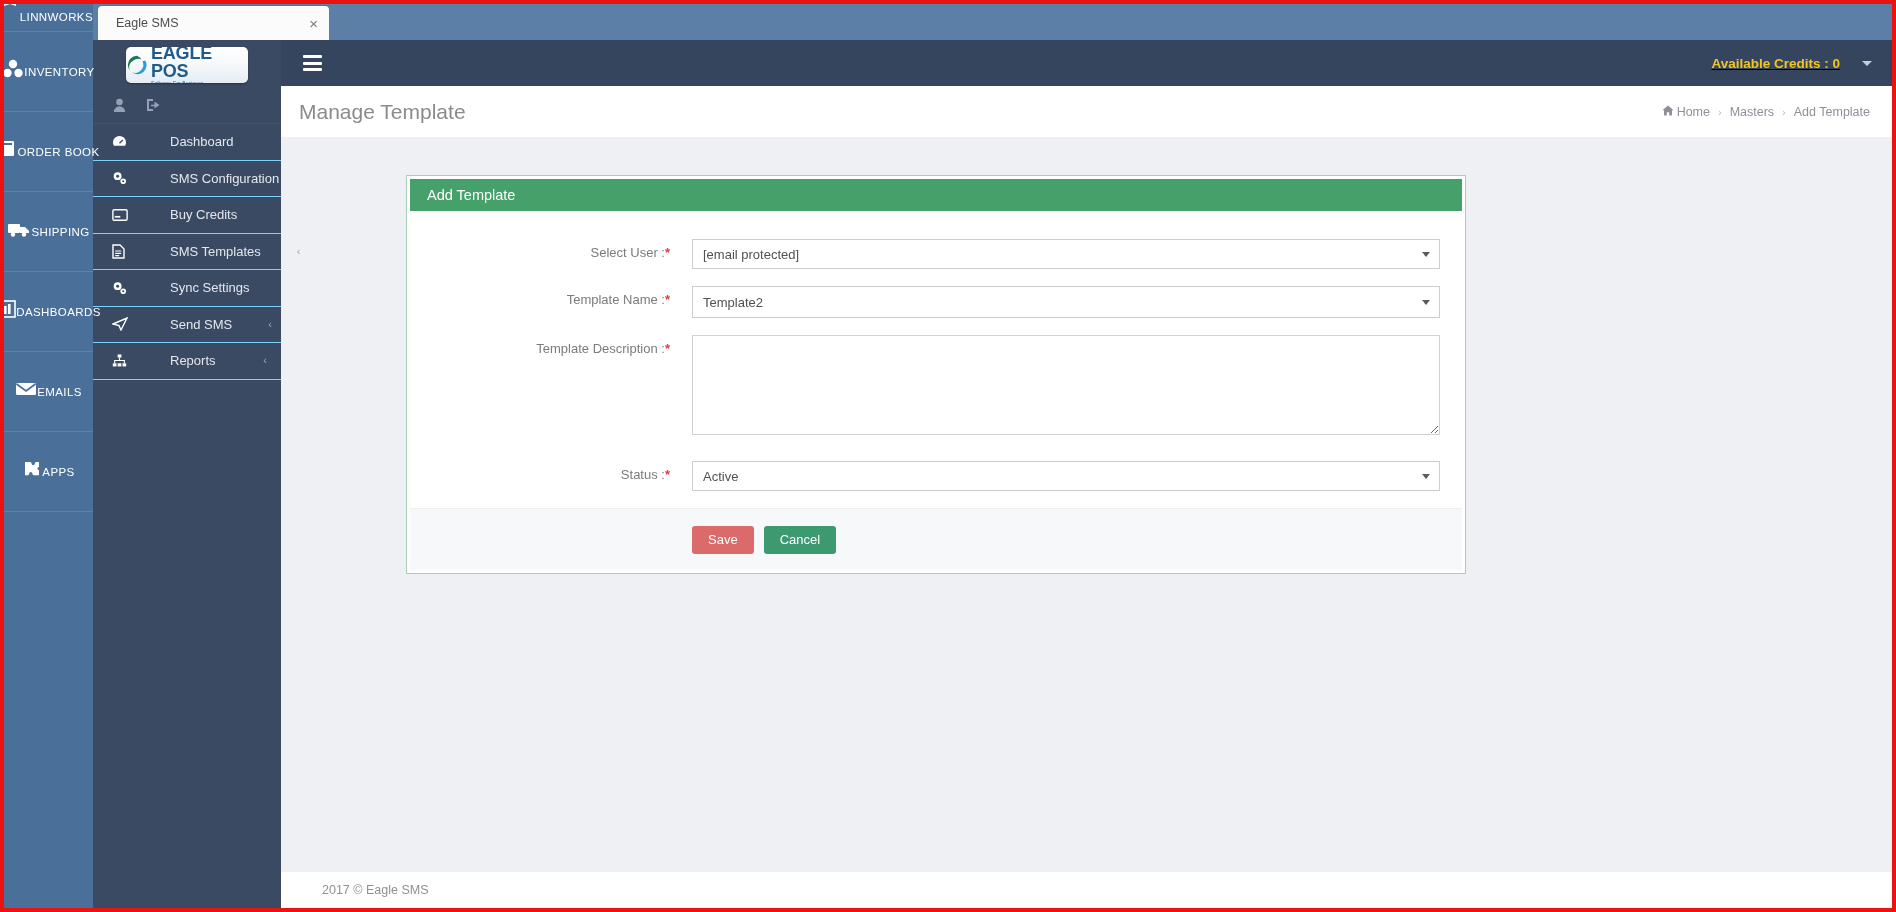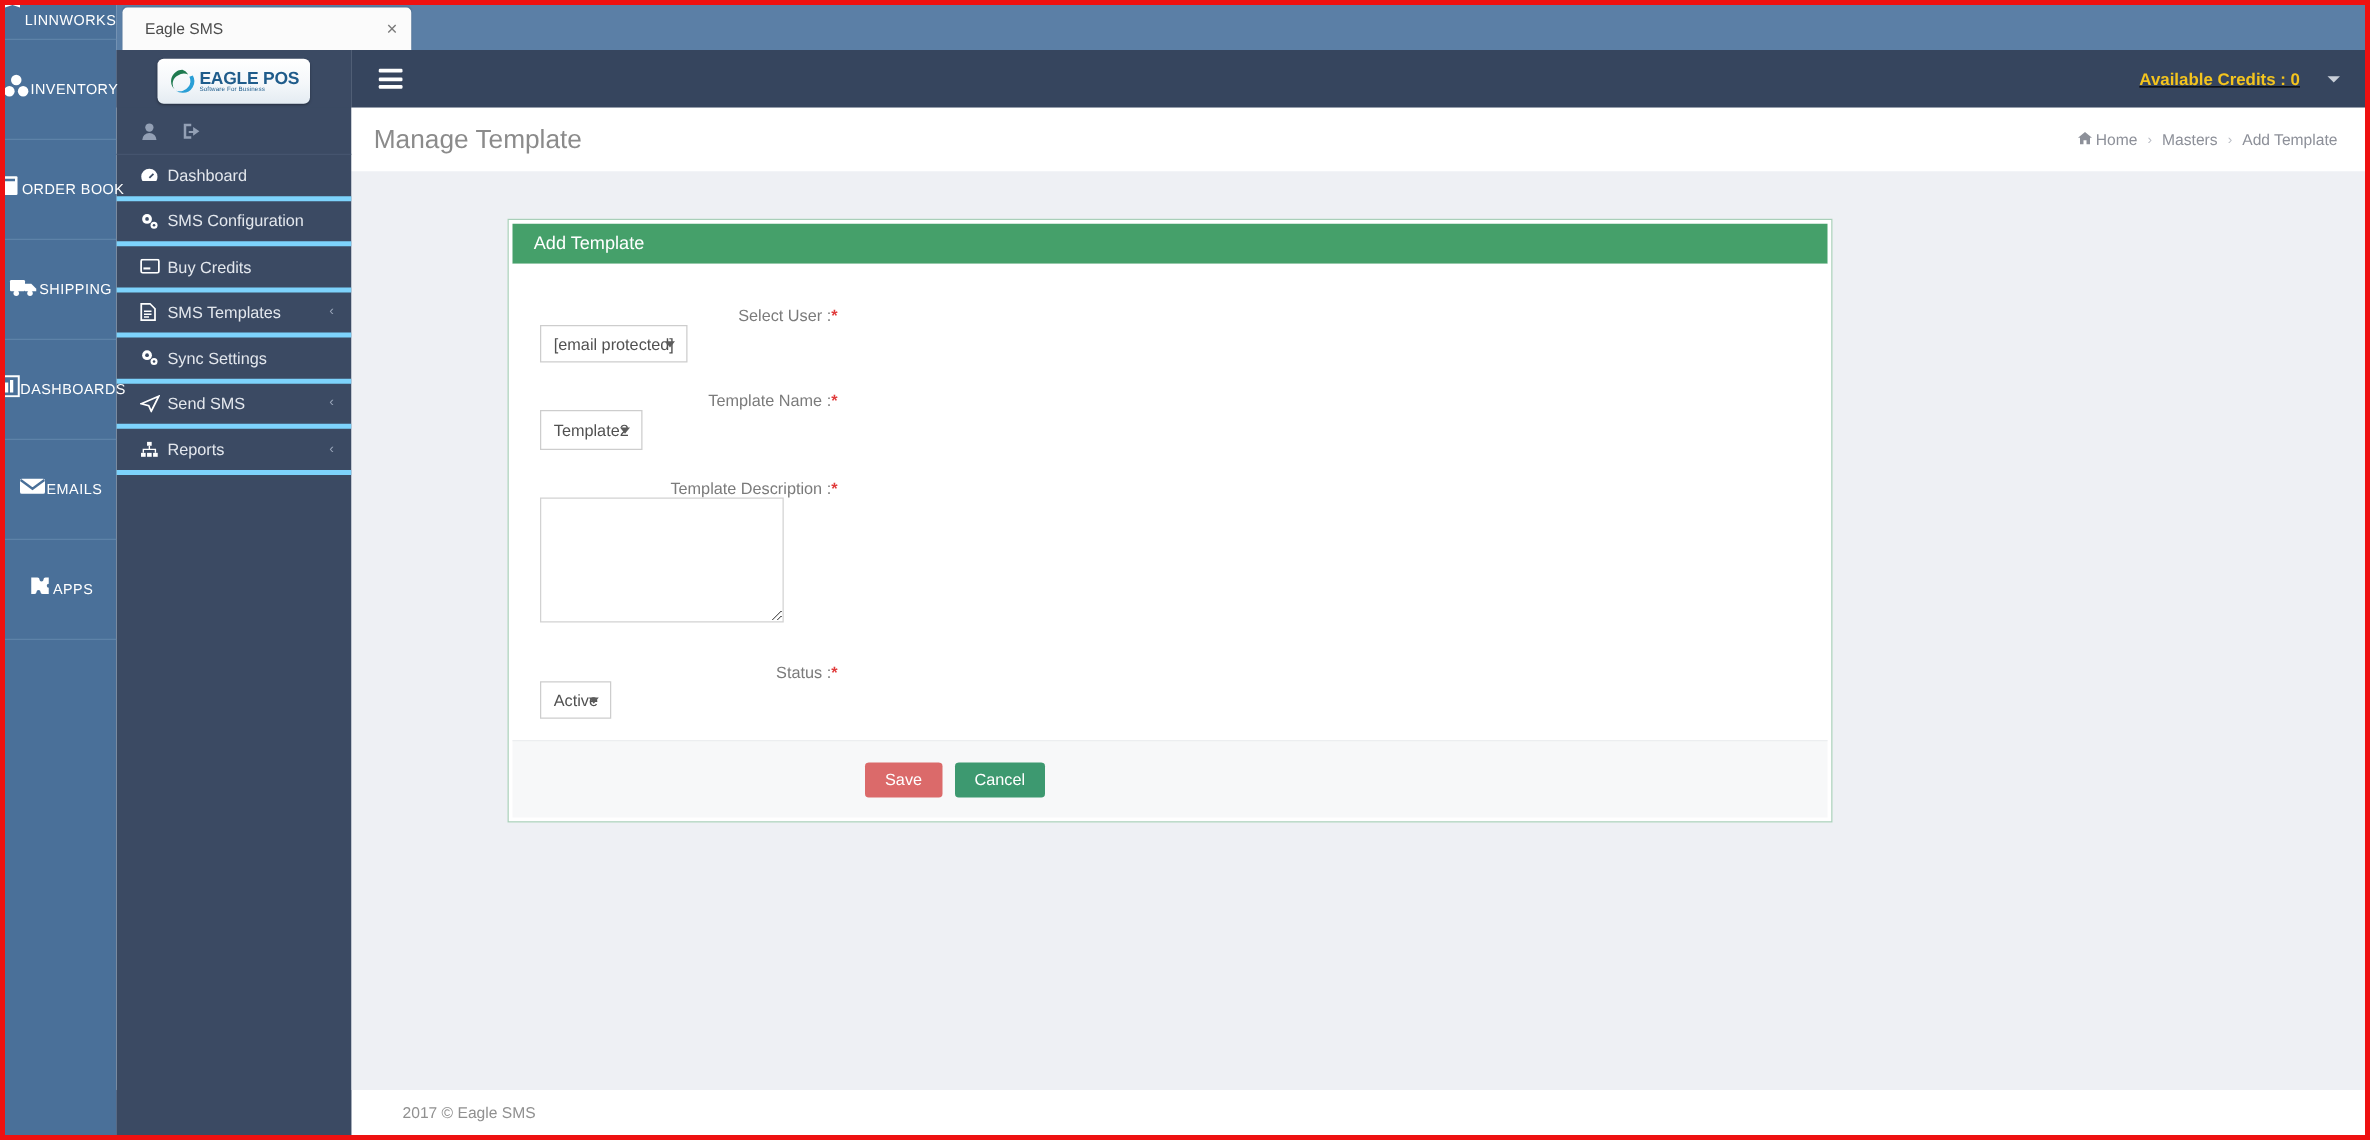--- a/index.html
+++ b/index.html
@@ -116,21 +116,21 @@
     width: 122px; height: 36px;
     border-radius: 5px;
     background: linear-gradient(180deg,#ffffff 0%,#f4f7fa 55%,#e4ecf2 100%);
     display: flex; align-items: center; justify-content: center;
     box-shadow: 0 1px 2px rgba(0,0,0,.35);
     overflow: hidden;
   }
   #logo .logo-mark { width: 22px; height: 22px; margin-right: 3px; flex: none; }
   #logo .logo-text { display: flex; flex-direction: column; line-height: 1; }
   #logo .logo-main {
-    font-size: 14px; font-weight: bold; color: #1f5c8b; letter-spacing: -.2px;
+    font-size: 18px; font-weight: bold; color: #1f5c8b; letter-spacing: -.2px;
   }
   #logo .logo-sub {
     font-size: 5px; color: #1f5c8b; letter-spacing: .1px; margin-top: 1px;
   }
 
   #user-row {
     height: 38px;
     display: flex; align-items: center;
     padding-left: 20px;
     gap: 20px;
@@ -141,22 +141,23 @@
   }
   #user-row .u-ico svg { display:block; }
 
   .nav-item {
     display: flex; align-items: center;
     height: 36.5px;
     padding-left: 19px;
     color: #d3d8e1;
     font-size: 13px;
     cursor: pointer;
-    border-bottom: 4px solid #7dd3fc;
+    border-bottom: 1px solid #7dd3fc;
     position: relative;
+    gap: 36px;
   }
   .nav-item .nav-ico {
     width: 22px; flex: none;
     color: #ffffff;
     font-size: 13px;
     display: flex; align-items: center;
   }
   .nav-item .nav-ico svg { display: block; }
   .nav-item .nav-label { flex: 1; white-space: nowrap; color:#e3e7ed; }
   .nav-item .nav-caret {
@@ -264,21 +265,20 @@
   }
   #panel-body {
     background: #ffffff;
     padding: 28px 22px 0 22px;
   }
 
   .form-row {
     display: flex;
     align-items: flex-start;
     margin-bottom: 17px;
-    flex-direction: column;
   }
   .form-row .lbl {
     width: 260px;
     flex: none;
     text-align: right;
     padding-right: 22px;
     padding-top: 6px;
     font-size: 13px;
     color: #7b7b7b;
     white-space: nowrap;

